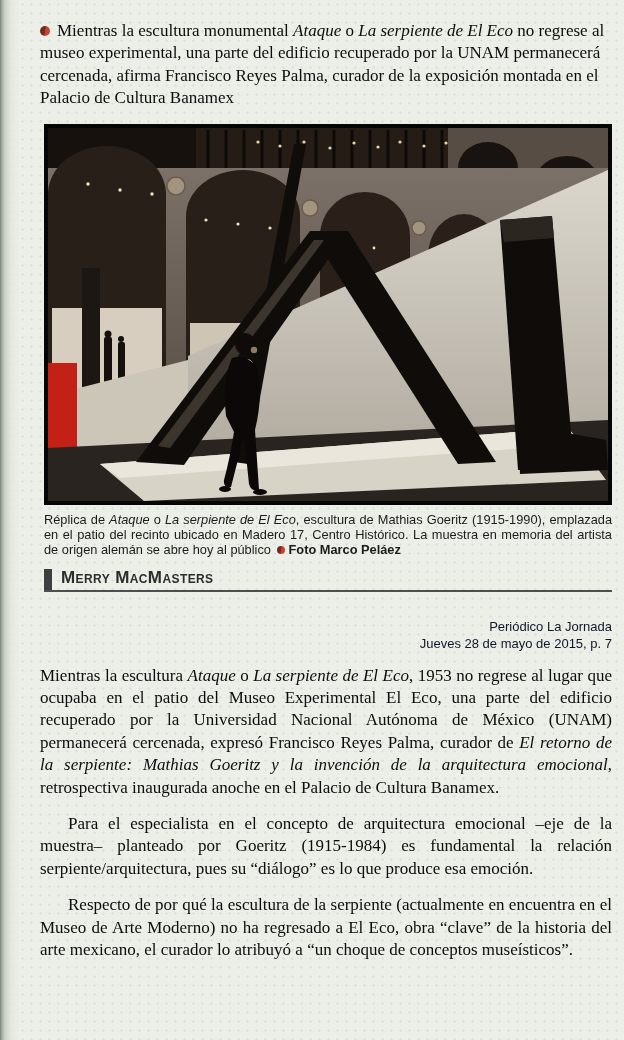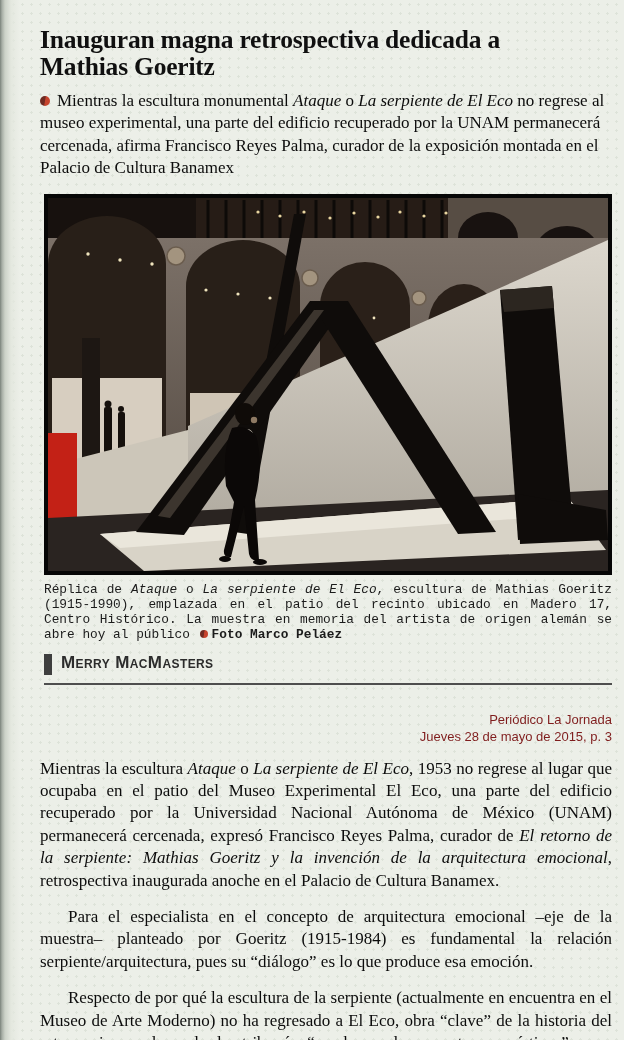--- a/index.html
+++ b/index.html
@@ -35,56 +35,55 @@
   .subhead{font-size:17px;line-height:22.4px;margin:10px 7px 14px 0;}
 
   .photo-frame{
     width:568px;height:381px;margin-left:4px;
     border:4px solid #060606;box-sizing:border-box;background:#1c1613;
   }
   .photo-frame svg{display:block;}
 
   .caption{
     width:568px;margin:7px 0 0 4px;
-    font-family:Liberation Mono, monospace;
+    font-family:Liberation Sans, sans-serif;
     font-size:12.8px;line-height:15px;text-align:justify;color:#1b1b1b;
   }
   .caption .credit{font-weight:bold;white-space:nowrap;}
 
   .byline{
     width:568px;margin:12px 0 0 4px;
     display:flex;align-items:center;gap:9px;
-    border-bottom:2px solid #4e4e4e;padding-bottom:8px;
+    border-bottom:2px solid #4e4e4e;padding-bottom:0;
     font-family:"Liberation Sans", sans-serif;
   }
   .byline-bar{width:8px;height:21px;background:#3e3e3e;flex:0 0 auto;}
   .byline-name{
     font-weight:bold;font-variant:small-caps;font-size:17px;
     letter-spacing:.4px;color:#2c2c2c;transform:translateY(-1px);
   }
 
   .source{
     width:568px;margin:26px 0 0 4px;text-align:right;
     font-family:"Liberation Sans", sans-serif;
-    font-size:13px;line-height:17px;color:#7f1d1d;
+    font-size:13px;line-height:17px;color:#0f172a;
   }
 
   .body-text{margin-top:13px;font-size:17px;line-height:22.4px;text-align:justify;}
   .body-text p{margin:0 0 14px 0;}
   .body-text p.indent{text-indent:28px;}
 </style>
 </head>
 <body>
 
 <div class="page-edge"></div>
 
 <div class="content">
 
 
-  <h1>Inauguran magna retrospectiva dedicada a Mathias Goeritz</h1>
 
   <p class="subhead"><span class="jbullet"></span><span><span>Mientras la escultura monumental </span><span style="font-style: italic;">Ataque</span><span> o </span><span style="font-style: italic;">La serpiente de El Eco</span><span> no regrese al museo experimental, una parte del edificio recuperado por la UNAM permanecerá cercenada, afirma Francisco Reyes Palma, curador de la exposición montada en el Palacio de Cultura Banamex</span></span></p>
 
   <div class="photo-frame">
     <svg width="560" height="373" viewBox="0 0 560 373" xmlns="http://www.w3.org/2000/svg">
       <defs>
         <linearGradient id="stone" x1="0" y1="0" x2="0" y2="1">
           <stop offset="0" stop-color="#7c7168"></stop>
           <stop offset="1" stop-color="#584e46"></stop>
         </linearGradient>
@@ -203,21 +202,21 @@
 
   <p class="caption"><span><span>Réplica de </span><span style="font-style: italic;">Ataque</span><span> o </span><span style="font-style: italic;">La serpiente de El Eco</span><span>, escultura de Mathias Goeritz (1915-1990), emplazada en el patio del recinto ubicado en Madero 17, Centro Histórico. La muestra en memoria del artista de origen alemán se abre hoy al público </span></span><span class="jbullet small"></span><span class="credit">Foto Marco Peláez</span></p>
 
   <div class="byline">
     <span class="byline-bar"></span>
     <span class="byline-name">Merry MacMasters</span>
   </div>
 
   <div class="source">
     <div>Periódico La Jornada</div>
-    <div>Jueves 28 de mayo de 2015, p. 3</div>
+    <div>Jueves 28 de mayo de 2015, p. 7</div>
   </div>
 
   <div class="body-text">
     <p><span>Mientras la escultura </span><span style="font-style: italic;">Ataque</span><span> o </span><span style="font-style: italic;">La serpiente de El Eco</span><span>, 1953 no regrese al lugar que ocupaba en el patio del Museo Experimental El Eco, una parte del edificio recuperado por la Universidad Nacional Autónoma de México (UNAM) permanecerá cercenada, expresó Francisco Reyes Palma, curador de </span><span style="font-style: italic;">El retorno de la serpiente: Mathias Goeritz y la invención de la arquitectura emocional</span><span>, retrospectiva inaugurada anoche en el Palacio de Cultura Banamex.</span></p>
     <p class="indent"><span>Para el especialista en el concepto de arquitectura emocional –eje de la muestra– planteado por Goeritz (1915-1984) es fundamental la relación serpiente/arquitectura, pues su “diálogo” es lo que produce esa emoción.</span></p>
     <p class="indent"><span>Respecto de por qué la escultura de la serpiente (actualmente en encuentra en el Museo de Arte Moderno) no ha regresado a El Eco, obra “clave” de la historia del arte mexicano, el curador lo atribuyó a “un choque de conceptos museísticos”.</span></p>
   </div>
 
 </div>
 

